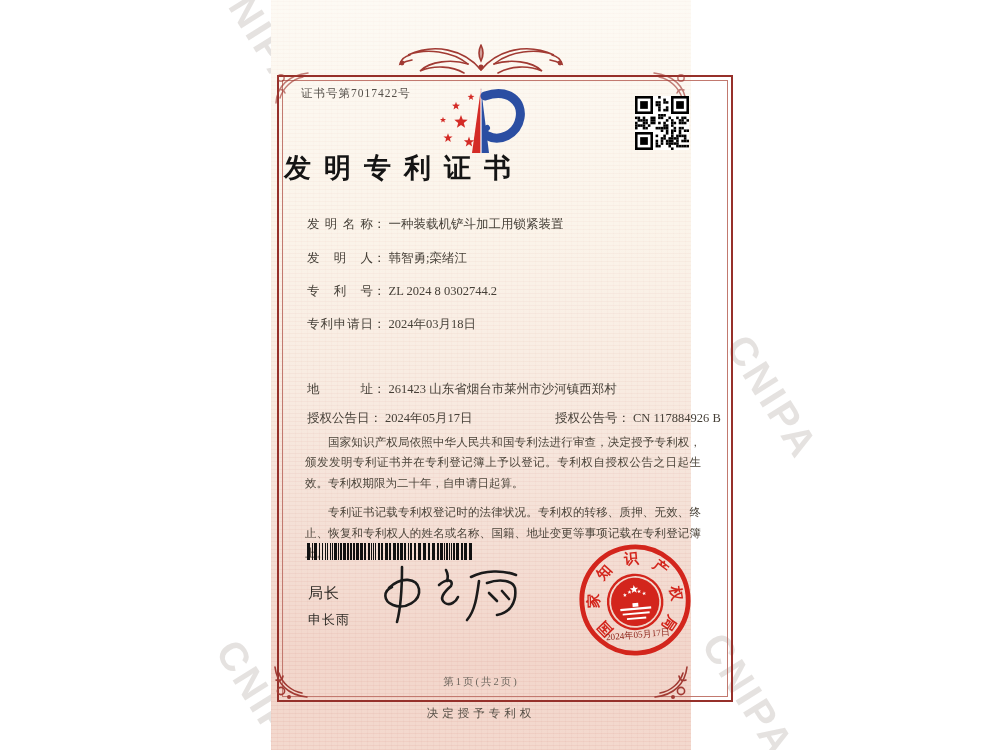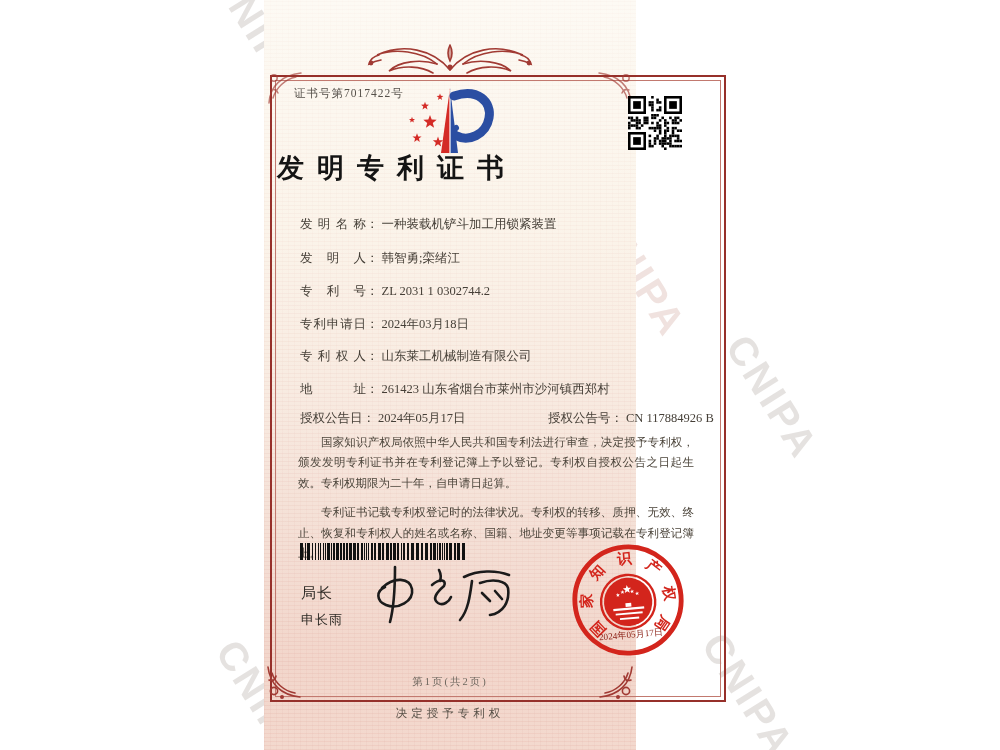--- a/index.html
+++ b/index.html
@@ -8,22 +8,22 @@
 
   
   .wm{position:absolute;font-family:"Liberation Sans","DejaVu Sans",sans-serif;
       font-weight:bold;font-size:40px;letter-spacing:3px;white-space:nowrap;
       transform:translate(-50%,-50%) rotate(58deg);pointer-events:none;}
   .wm.gray{color:rgba(168,160,153,0.30);}
   .wm.pink{color:rgba(205,158,148,0.30);}
   .wm.faint{color:rgba(200,160,150,0.18);}
 
   
-  .paper{position:absolute;left:264px;top:0;width:372px;height:750px;
-    background:linear-gradient(180deg,#fdfaf4 0%,#fbf4ea 30%,#f8ebe1 52%,#f4dfd5 72%,#f2d6cb 88%,#f3d9ce 100%);}
+  .paper{position:absolute;left:271px;top:0;width:372px;height:750px;
+    background:linear-gradient(180deg,#fdfaf4 0%,#fbf4ea 30%,#f8ebe1 52%,#f4dfd5 72%,#f2d6cb 88%,#f3d9ce 100%);padding-left:48px;}
   .paper::before{content:"";position:absolute;inset:0;
     background:repeating-linear-gradient(0deg,rgba(205,115,105,0.10) 0 1px,transparent 1px 4px),
                repeating-linear-gradient(90deg,rgba(205,115,105,0.05) 0 1px,transparent 1px 6px);
     -webkit-mask-image:linear-gradient(180deg,rgba(0,0,0,0.25),rgba(0,0,0,0.95));
             mask-image:linear-gradient(180deg,rgba(0,0,0,0.25),rgba(0,0,0,0.95));}
 
   
   .border-outer{position:absolute;left:6px;top:75px;width:452px;height:623px;
     border:2px solid #96302a;}
   .border-inner{position:absolute;inset:3px;border:1px solid #c2796f;}
@@ -290,27 +290,24 @@
 
     <div class="title">发明专利证书</div>
 
     <div class="row" style="top:216px">
       <span class="f-label">发明名称</span><span>：</span><span class="f-value">一种装载机铲斗加工用锁紧装置</span>
     </div>
     <div class="row" style="top:250px">
       <span class="f-label">发明人</span><span>：</span><span class="f-value">韩智勇;栾绪江</span>
     </div>
     <div class="row" style="top:283px">
-      <span class="f-label">专利号</span><span>：</span><span class="f-value">ZL 2031 1 0302744.2</span>
+      <span class="f-label">专利号</span><span>：</span><span class="f-value">ZL 2024 8 0302744.2</span>
     </div>
     <div class="row" style="top:316px">
       <span class="f-label">专利申请日</span><span>：</span><span class="f-value">2024年03月18日</span>
-    </div>
-    <div class="row" style="top:348px">
-      <span class="f-label">专利权人</span><span>：</span><span class="f-value">山东莱工机械制造有限公司</span>
     </div>
     <div class="row" style="top:381px">
       <span class="f-label">地址</span><span>：</span><span class="f-value">261423 山东省烟台市莱州市沙河镇西郑村</span>
     </div>
     <div class="row" style="top:410px">
       <span>授权公告日</span><span>：</span><span class="f-value">2024年05月17日</span>
       <span class="grant-group2">
         <span>授权公告号</span><span>：</span><span class="f-value">CN 117884926 B</span>
       </span>
     </div>

